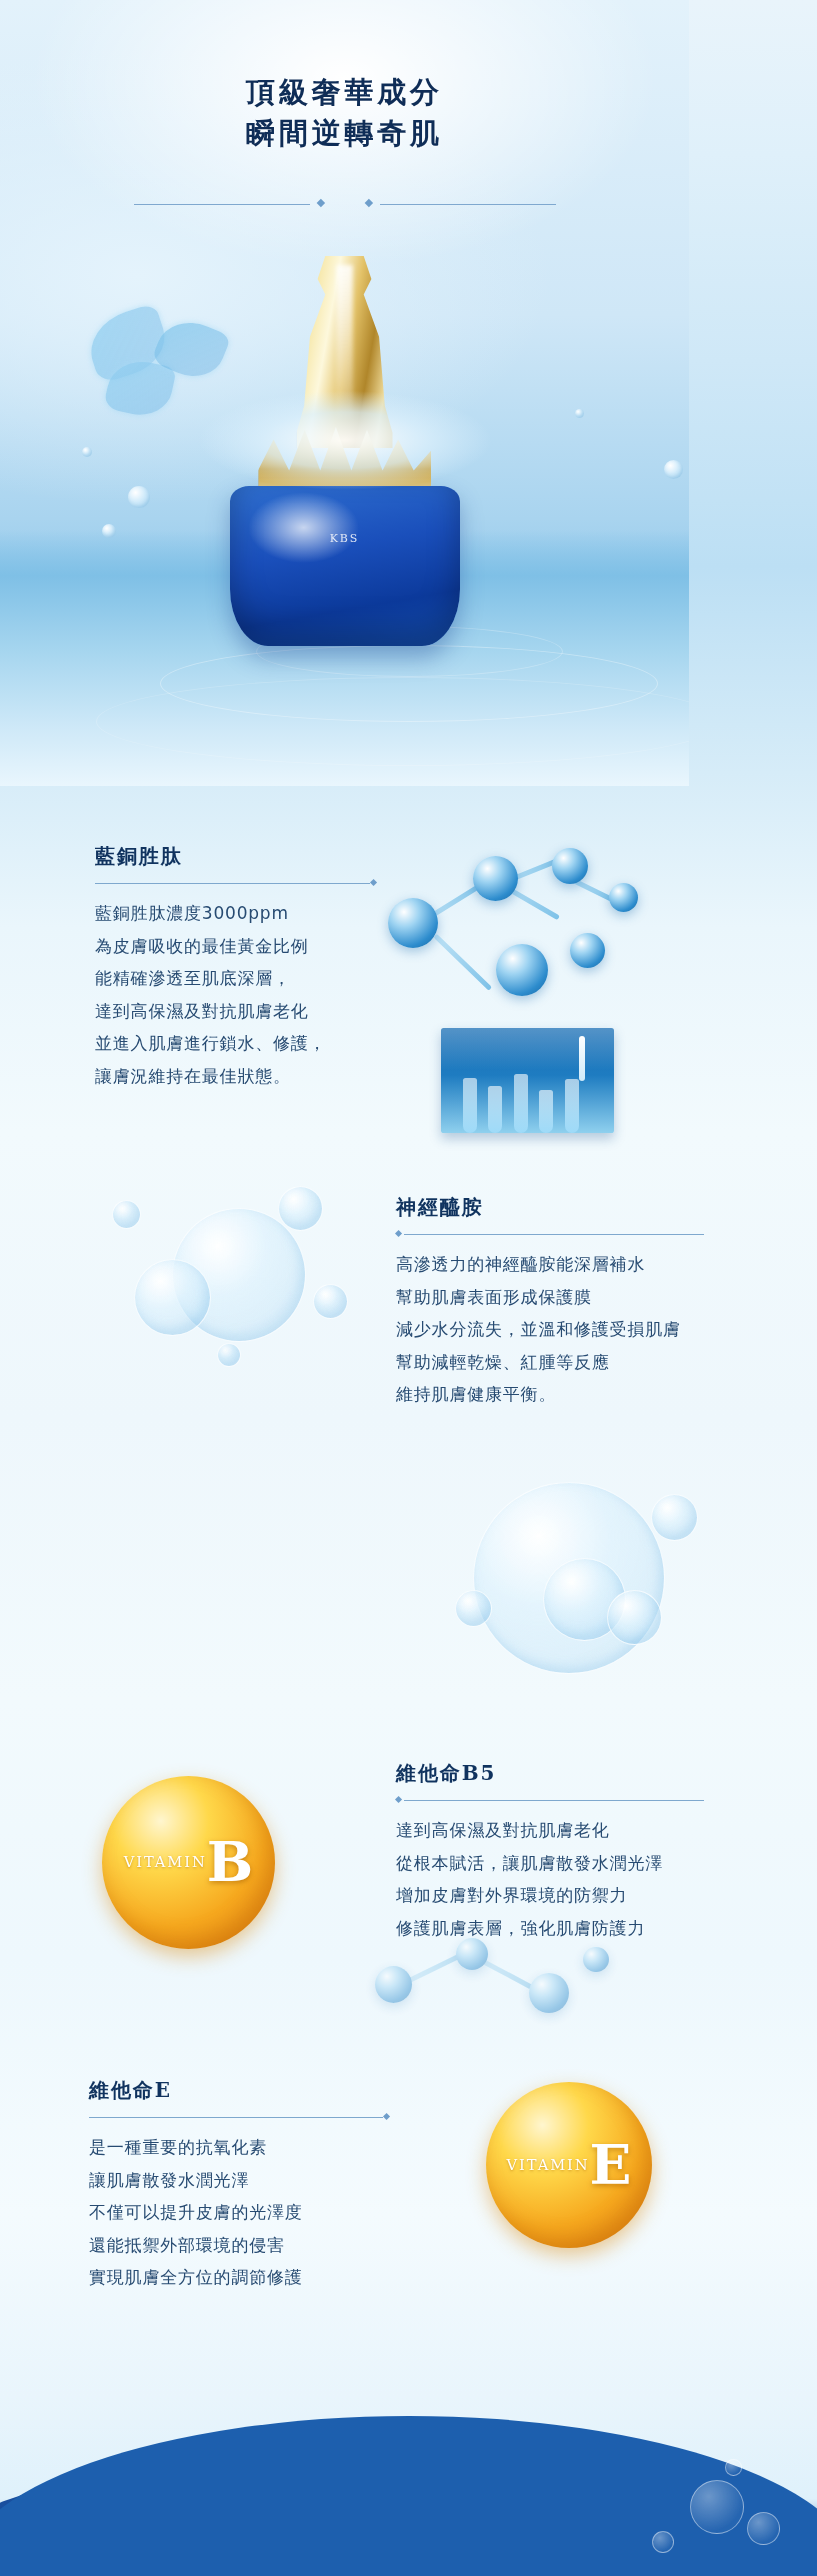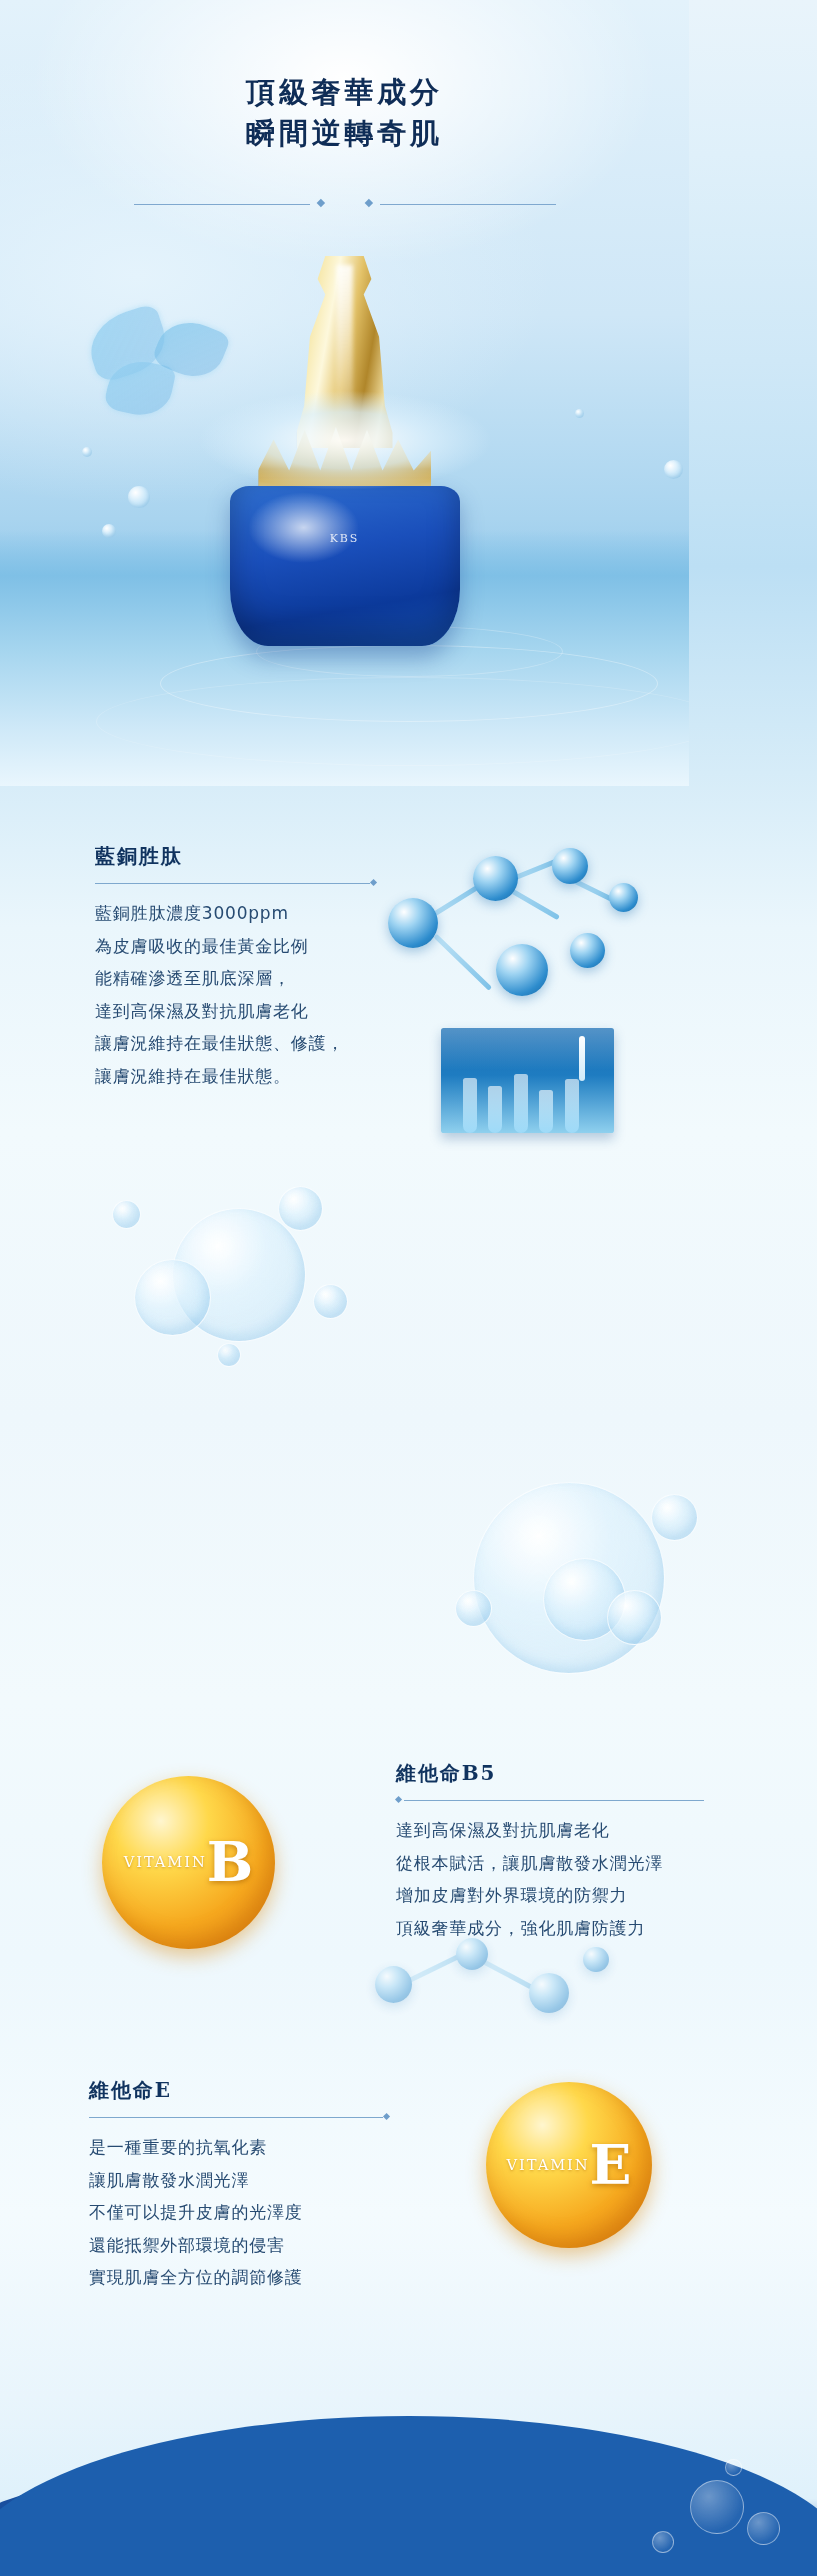--- a/index.html
+++ b/index.html
@@ -398,35 +398,48 @@
     <div class="panel" style="left:95px; top:19px;">
       <h3>藍銅胜肽</h3>
       <div class="divider">
         <span class="line" style="width:275px;"></span>
         <span class="dot" style="left:276px;"></span>
       </div>
       <p>藍銅胜肽濃度3000ppm</p>
       <p>為皮膚吸收的最佳黃金比例</p>
       <p>能精確滲透至肌底深層，</p>
       <p>達到高保濕及對抗肌膚老化</p>
-      <p>讓膚況維持在最佳狀態、修護，</p>
+      <p>並進入肌膚進行鎖水、修護，</p>
       <p>讓膚況維持在最佳狀態。</p>
     </div>
   </div>
 
   <div class="section" style="top:1144px; height:307px;">
     <div class="bubble-art" style="left:89px; top:19px; width:268px; height:211px;">
       <span class="bub" style="left:83px; top:45px;  width:134px; height:134px;"></span>
       <span class="bub" style="left:45px;  top:96px; width:77px; height:77px;"></span>
       <span class="bub" style="left:189px; top:23px;  width:45px;  height:45px;"></span>
       <span class="bub" style="left:23px;  top:37px;  width:29px;  height:29px;"></span>
       <span class="bub" style="left:224px; top:121px; width:35px;  height:35px;"></span>
       <span class="bub" style="left:128px; top:180px; width:24px;  height:24px;"></span>
     </div>
 
+    <div class="panel" style="left:396px; top:50px;">
+      <h3>神經醯胺</h3>
+      <div class="divider">
+        <span class="line" style="left:0; width:5.1px; background:transparent;"></span>
+        <span class="dot" style="left:0;"></span>
+        <span class="line" style="left:7.7px; width:300px;"></span>
+      </div>
+      <p>高滲透力的神經醯胺能深層補水</p>
+      <p>幫助肌膚表面形成保護膜</p>
+      <p>減少水分流失，並溫和修護受損肌膚</p>
+      <p>幫助減輕乾燥、紅腫等反應</p>
+      <p>維持肌膚健康平衡。</p>
+    </div>
   </div>
 
   <div class="section" style="top:1450px; height:307px;">
     <div class="bubble-art" style="left:447px; top:6.4px; width:275px; height:211px;">
       <span class="bub" style="left:25.6px;  top:25.6px;  width:192px; height:192px;"></span>
       <span class="bub" style="left:96px; top:102px; width:83px; height:83px;"></span>
       <span class="bub" style="left:160px; top:134px; width:55px;  height:55px;"></span>
       <span class="bub" style="left:204px; top:38px;  width:47px;  height:47px;"></span>
       <span class="bub" style="left:7.7px;  top:134px; width:37px;  height:37px;"></span>
     </div>
@@ -449,21 +462,21 @@
 
     <div class="panel" style="left:396px; top:22px;">
       <h3>維他命B5</h3>
       <div class="divider">
         <span class="dot" style="left:0;"></span>
         <span class="line" style="left:7.7px; width:300px;"></span>
       </div>
       <p>達到高保濕及對抗肌膚老化</p>
       <p>從根本賦活，讓肌膚散發水潤光澤</p>
       <p>增加皮膚對外界環境的防禦力</p>
-      <p>頂級奢華成分，強化肌膚防護力</p>
+      <p>修護肌膚表層，強化肌膚防護力</p>
     </div>
   </div>
 
   <div class="section" style="top:2044px; height:332px;">
     <div class="vitamin" style="left:486px; top:38px; width:166px; height:166px;">
       <span class="v-word">VITAMIN</span>
       <span class="v-letter">E</span>
     </div>
 
     <div class="panel" style="left:89px; top:33px;">

